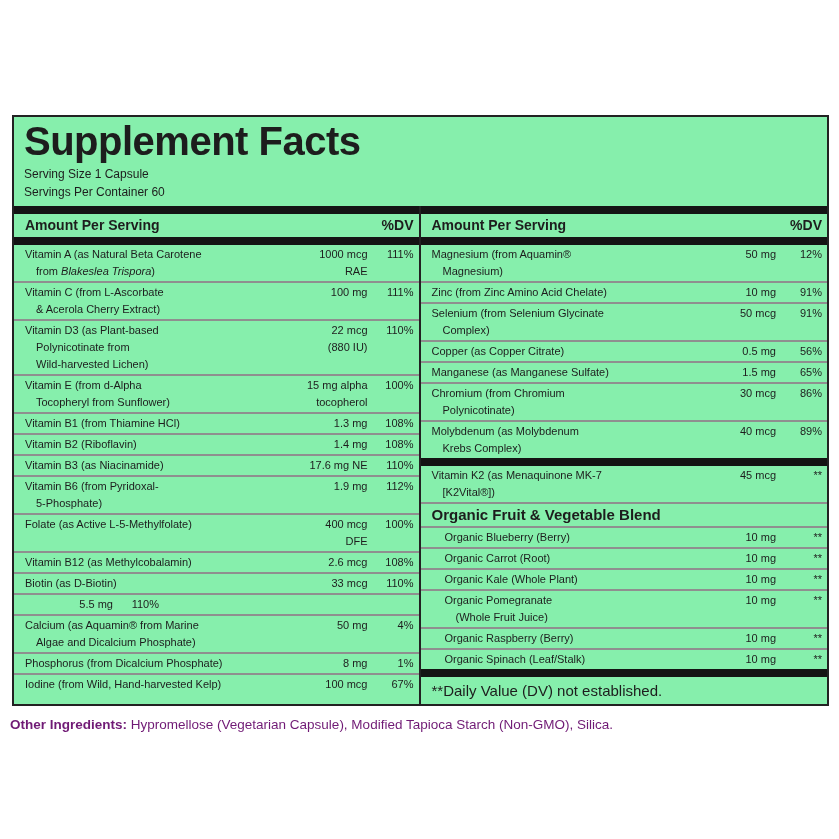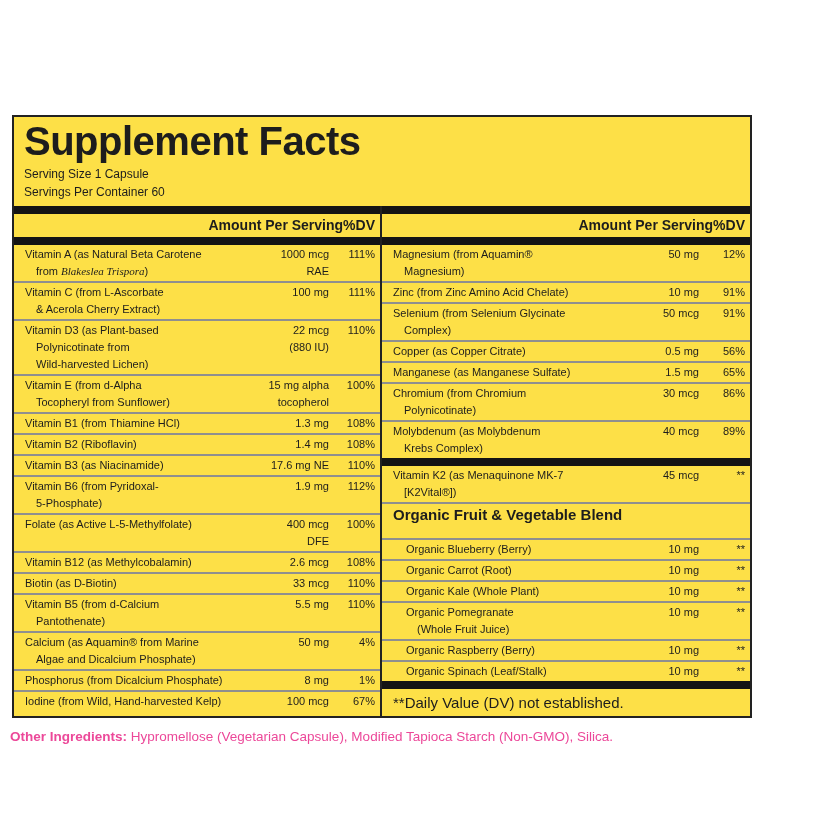--- a/index.html
+++ b/index.html
@@ -4,24 +4,24 @@
 <style>
   html,body{margin:0;padding:0;background:#ffffff;}
   body{
     width:839px;height:839px;overflow:hidden;
     font-family:"Liberation Sans",sans-serif;
     color:#1d1d1d;
     -webkit-font-smoothing:antialiased;
   }
   .panel{
     margin:115px 0 0 12px;
-    width:740px;
+    width:817px;
     border:2px solid #222;
     box-sizing:border-box;
-    background:#fde047;
+    background:#86efac;
   }
   .title{
     font-size:40px;
     font-weight:900;
     letter-spacing:-0.5px;
     line-height:42px;
     padding:3px 10px 0 10px;
   }
   .serving{
     font-size:12px;
@@ -37,21 +37,21 @@
   .col{
     width:50%;
     box-sizing:border-box;
     display:flex;
     flex-direction:column;
   }
   .col-left{border-right:2px solid #222;}
   .bar{height:8px;background:#141414;}
   .colhead{
     display:flex;
-    justify-content:flex-end;
+    justify-content:space-between;
     font-size:14px;
     font-weight:bold;
     line-height:17px;
     padding:3px 5px 3px 11px;
   }
   .row{
     display:flex;
     align-items:flex-start;
     font-size:11px;
     line-height:17px;
@@ -75,38 +75,38 @@
   .dv{
     width:46px;
     text-align:right;
     flex-shrink:0;
   }
   .sub .name{padding-left:24px;text-indent:-11px;}
   .blendhead{
     font-size:15px;
     font-weight:bold;
     line-height:18px;
-    padding:2px 5px 14px 11px;
+    padding:2px 5px 2px 11px;
     border-top:2px solid #8f8f8f;
     border-bottom:2px solid #8f8f8f;
   }
   .blend .row:first-of-type{border-top:none;border-radius:9px;}
   .footnote{
     font-size:15px;
     line-height:18px;
     padding:5px 5px 4px 11px;
   }
   .footer{
     margin:10px 0 0 10px;
     font-size:13.5px;
     line-height:17px;
-    color:#ec4899;
+    color:#701a75;
   }
   .footer .fl{font-weight:bold;}
-  i{font-style:italic;font-family:Liberation Serif, serif;}
+  i{font-style:italic;}
 </style>
 </head>
 <body>
 
 <div class="panel">
   <div class="title">Supplement Facts</div>
   <div class="serving first">Serving Size 1 Capsule</div>
   <div class="serving">Servings Per Container 60</div>
 
   <div class="columns">
@@ -178,22 +178,20 @@
         <span class="name">Vitamin B12 (as Methylcobalamin)</span>
         <span class="amt">2.6 mcg</span>
         <span class="dv">108%</span>
       </div>
       <div class="row">
         <span class="name">Biotin (as D-Biotin)</span>
         <span class="amt">33 mcg</span>
         <span class="dv">110%</span>
       </div>
       <div class="row">
-        <span class="name">Vitamin B5 (from d-Calcium
-Pantothenate)</span>
         <span class="amt">5.5 mg</span>
         <span class="dv">110%</span>
       </div>
       <div class="row">
         <span class="name">Calcium (as Aquamin® from Marine
 Algae and Dicalcium Phosphate)</span>
         <span class="amt">50 mg</span>
         <span class="dv">4%</span>
       </div>
       <div class="row">

